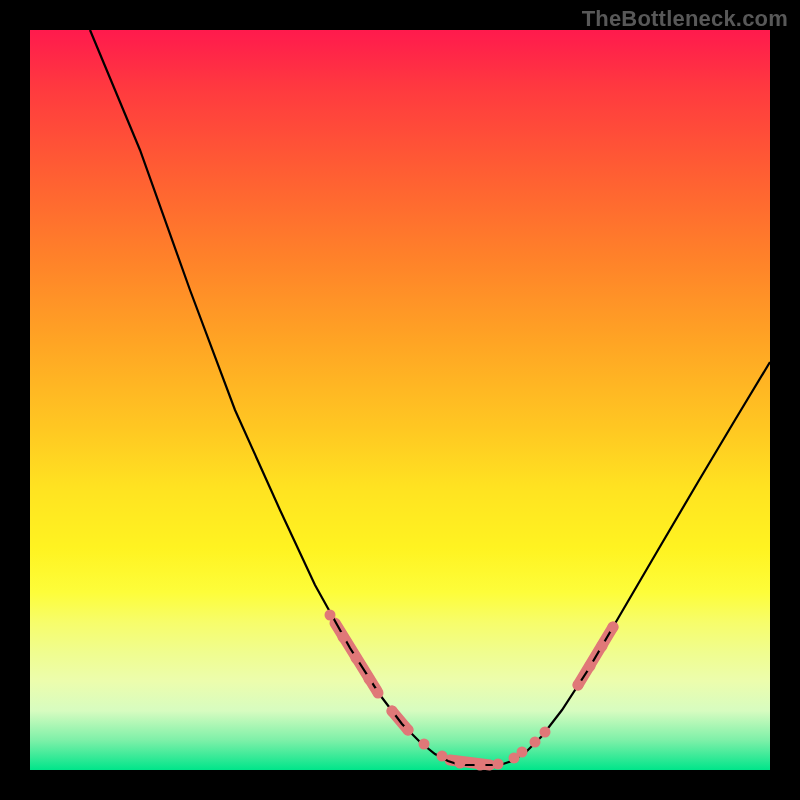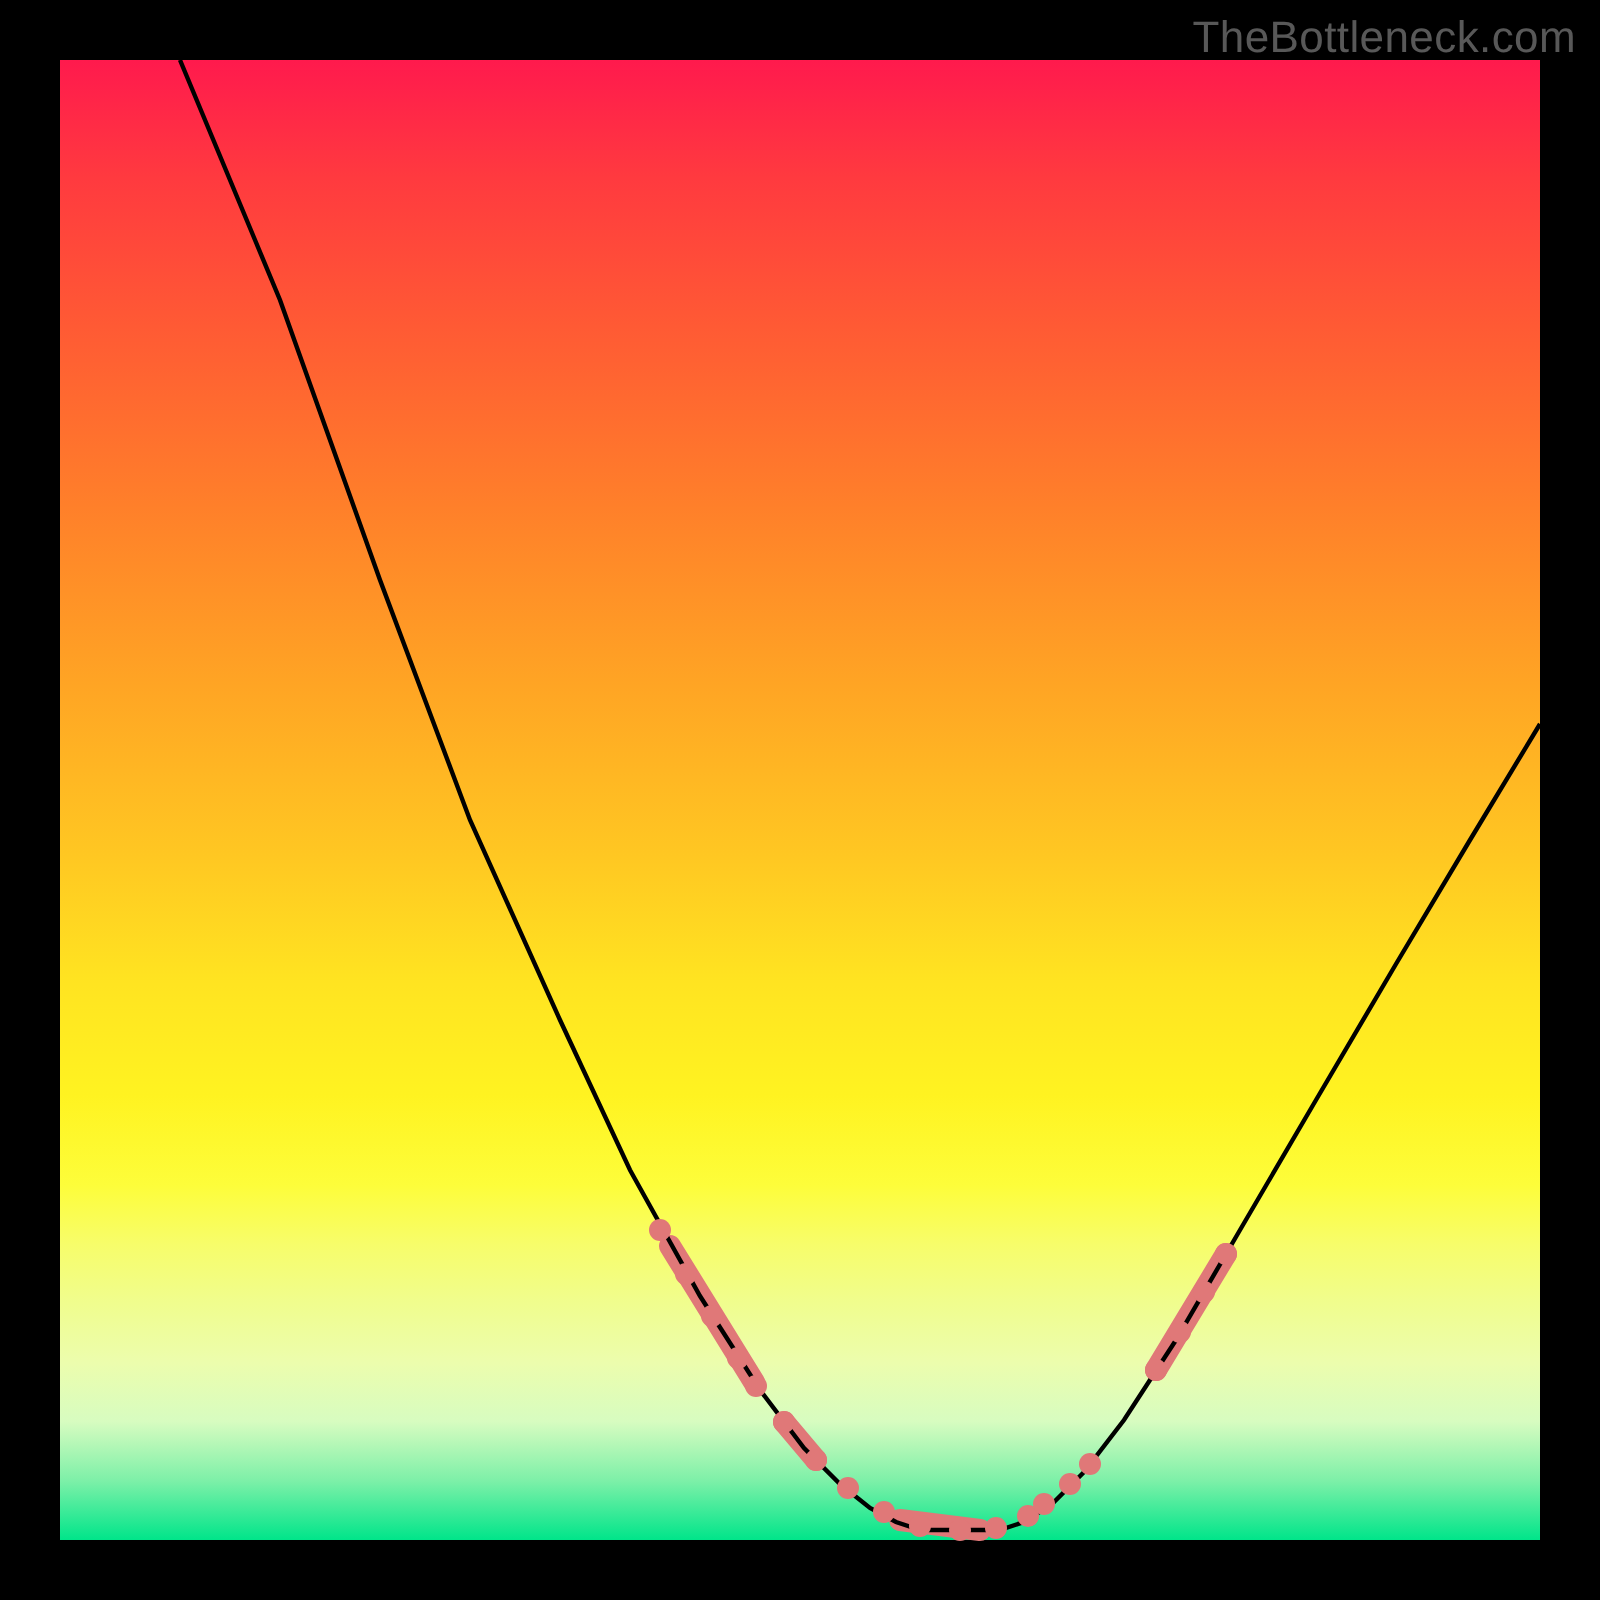--- a/index.html
+++ b/index.html
@@ -43,21 +43,21 @@
       #7df0a8 96%,
       #00e58a 100%
     );
   }
   .attribution {
     position: absolute;
     top: 6px;
     right: 12px;
     color: #585858;
     font-size: 22px;
-    font-weight: 400;
+    font-weight: 700;
     letter-spacing: 0.2px;
     user-select: none;
   }
   svg.curve {
     position: absolute;
     left: 0;
     top: 0;
     width: 740px;
     height: 740px;
     overflow: visible;

